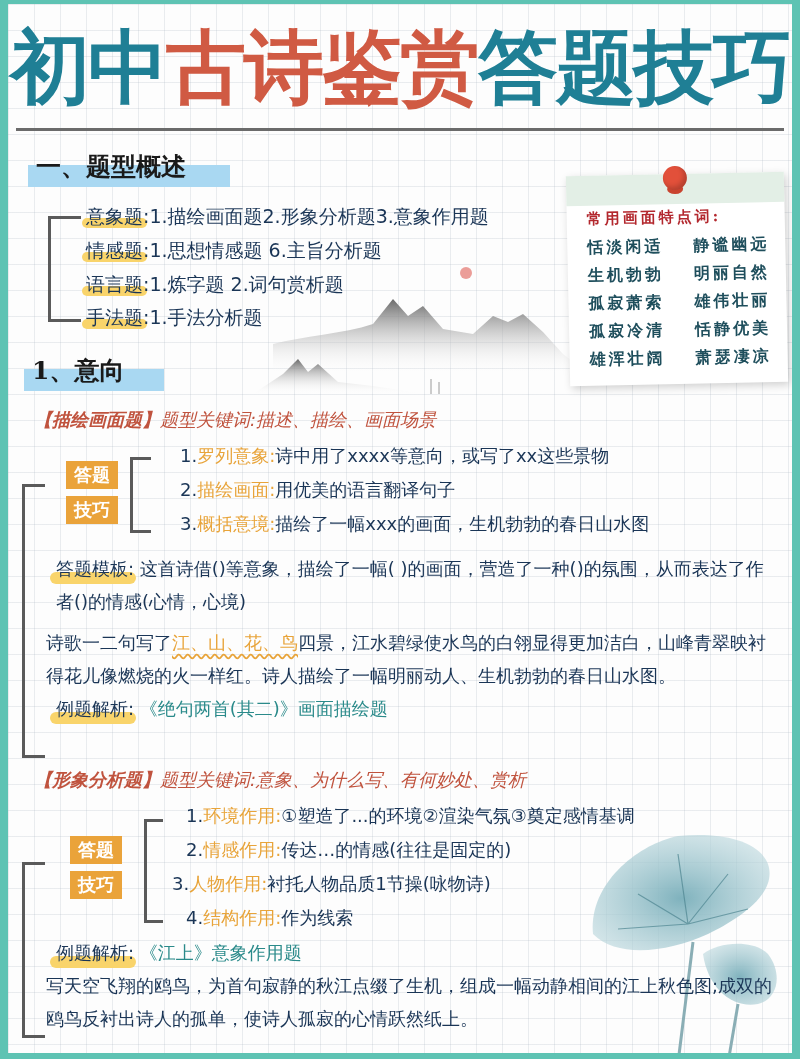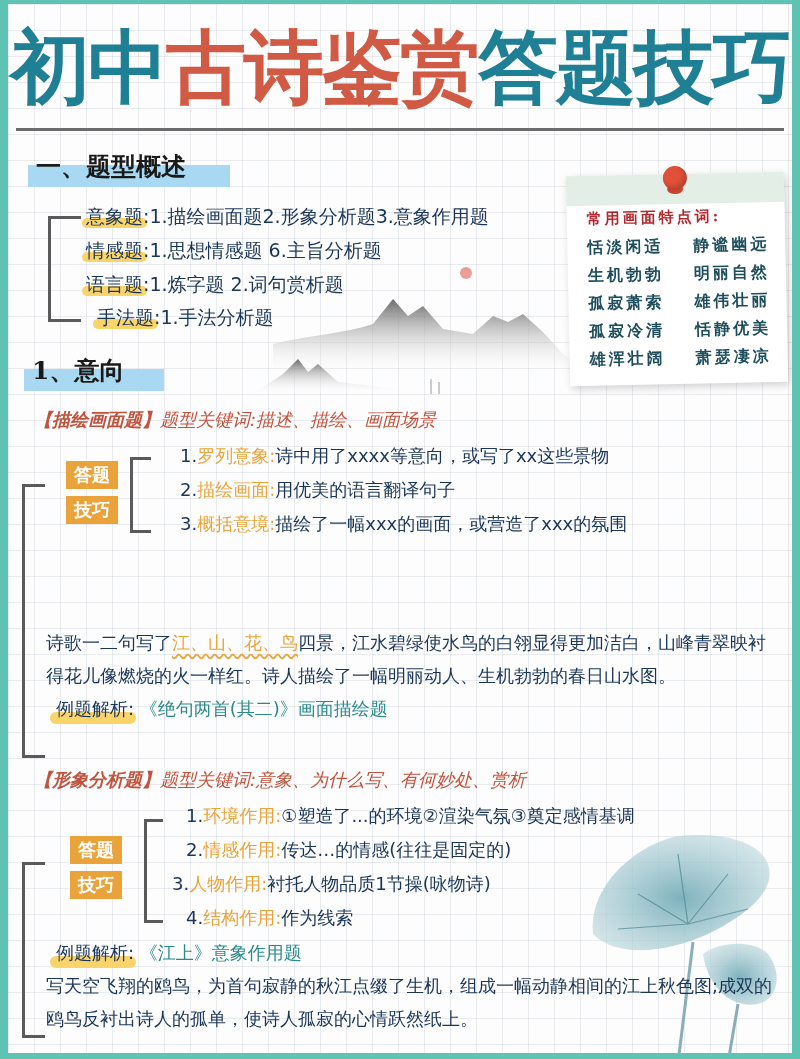--- a/index.html
+++ b/index.html
@@ -129,21 +129,21 @@
     <div class="bracket" style="left:40px; top:212px; width:30px; height:100px;"></div>
     <div class="ov-line" style="left:78px; top:200px;">
       <span class="lab">意象题</span><span>:1.描绘画面题2.形象分析题3.意象作用题</span>
     </div>
     <div class="ov-line" style="left:78px; top:234px;">
       <span class="lab">情感题</span><span>:1.思想情感题 6.主旨分析题</span>
     </div>
     <div class="ov-line" style="left:78px; top:268px;">
       <span class="lab">语言题</span><span>:1.炼字题 2.词句赏析题</span>
     </div>
-    <div class="ov-line" style="left:78px; top:301px;margin-left:11px;">
+    <div class="ov-line" style="left:78px; top:301px;">
       <span class="lab">手法题</span><span>:1.手法分析题</span>
     </div>
 
     <div class="note">
       <div class="tape"></div>
       <div class="pin">
           <div class="foot"></div>
           <div class="head"></div>
         </div>
       <div class="note-title">常用画面特点词:</div>
@@ -168,23 +168,26 @@
     <div class="badge" style="left:58px; top:492px;">技巧</div>
     <div class="bracket" style="left:122px; top:453px; width:18px; height:70px;"></div>
 
     <div class="tech" style="left:172px; top:440px;">
       <span>1.</span><span class="o">罗列意象:</span><span>诗中用了xxxx等意向，或写了xx这些景物</span>
     </div>
     <div class="tech" style="left:172px; top:474px;">
       <span>2.</span><span class="o">描绘画面:</span><span>用优美的语言翻译句子</span>
     </div>
     <div class="tech" style="left:172px; top:508px;">
-      <span>3.</span><span class="o">概括意境:</span><span>描绘了一幅xxx的画面，或营造了xxx的氛围</span>
-    </div>
-
+      <span>3.</span><span class="o">概括意境:</span><span>描绘了一幅xxx的画面，生机勃勃的春日山水图</span>
+    </div>
+
+    <div class="para" style="left:48px; top:548px; width:715px;">
+      <span class="label-hl">答题模板:</span><span> 这首诗借()等意象，描绘了一幅( )的画面，营造了一种()的氛围，从而表达了作者()的情感(心情，心境)</span>
+    </div>
 
     <div class="para" style="left:48px; top:622px; width:715px;">
       <div style="margin-left:-10px;"><span>诗歌一二句写了</span><span class="wavy">江、山、花、鸟</span><span>四景，江水碧绿使水鸟的白翎显得更加洁白，山峰青翠映衬得花儿像燃烧的火一样红。诗人描绘了一幅明丽动人、生机勃勃的春日山水图。</span></div>
       <div><span class="label-hl">例题解析:</span> <span class="teal">《绝句两首(其二)》画面描绘题</span></div>
     </div>
 
     <div class="bkt-title" style="left:26px; top:764px;">
       <span class="t">【形象分析题】</span><span class="k">题型关键词:意象、为什么写、有何妙处、赏析</span>
     </div>
 

